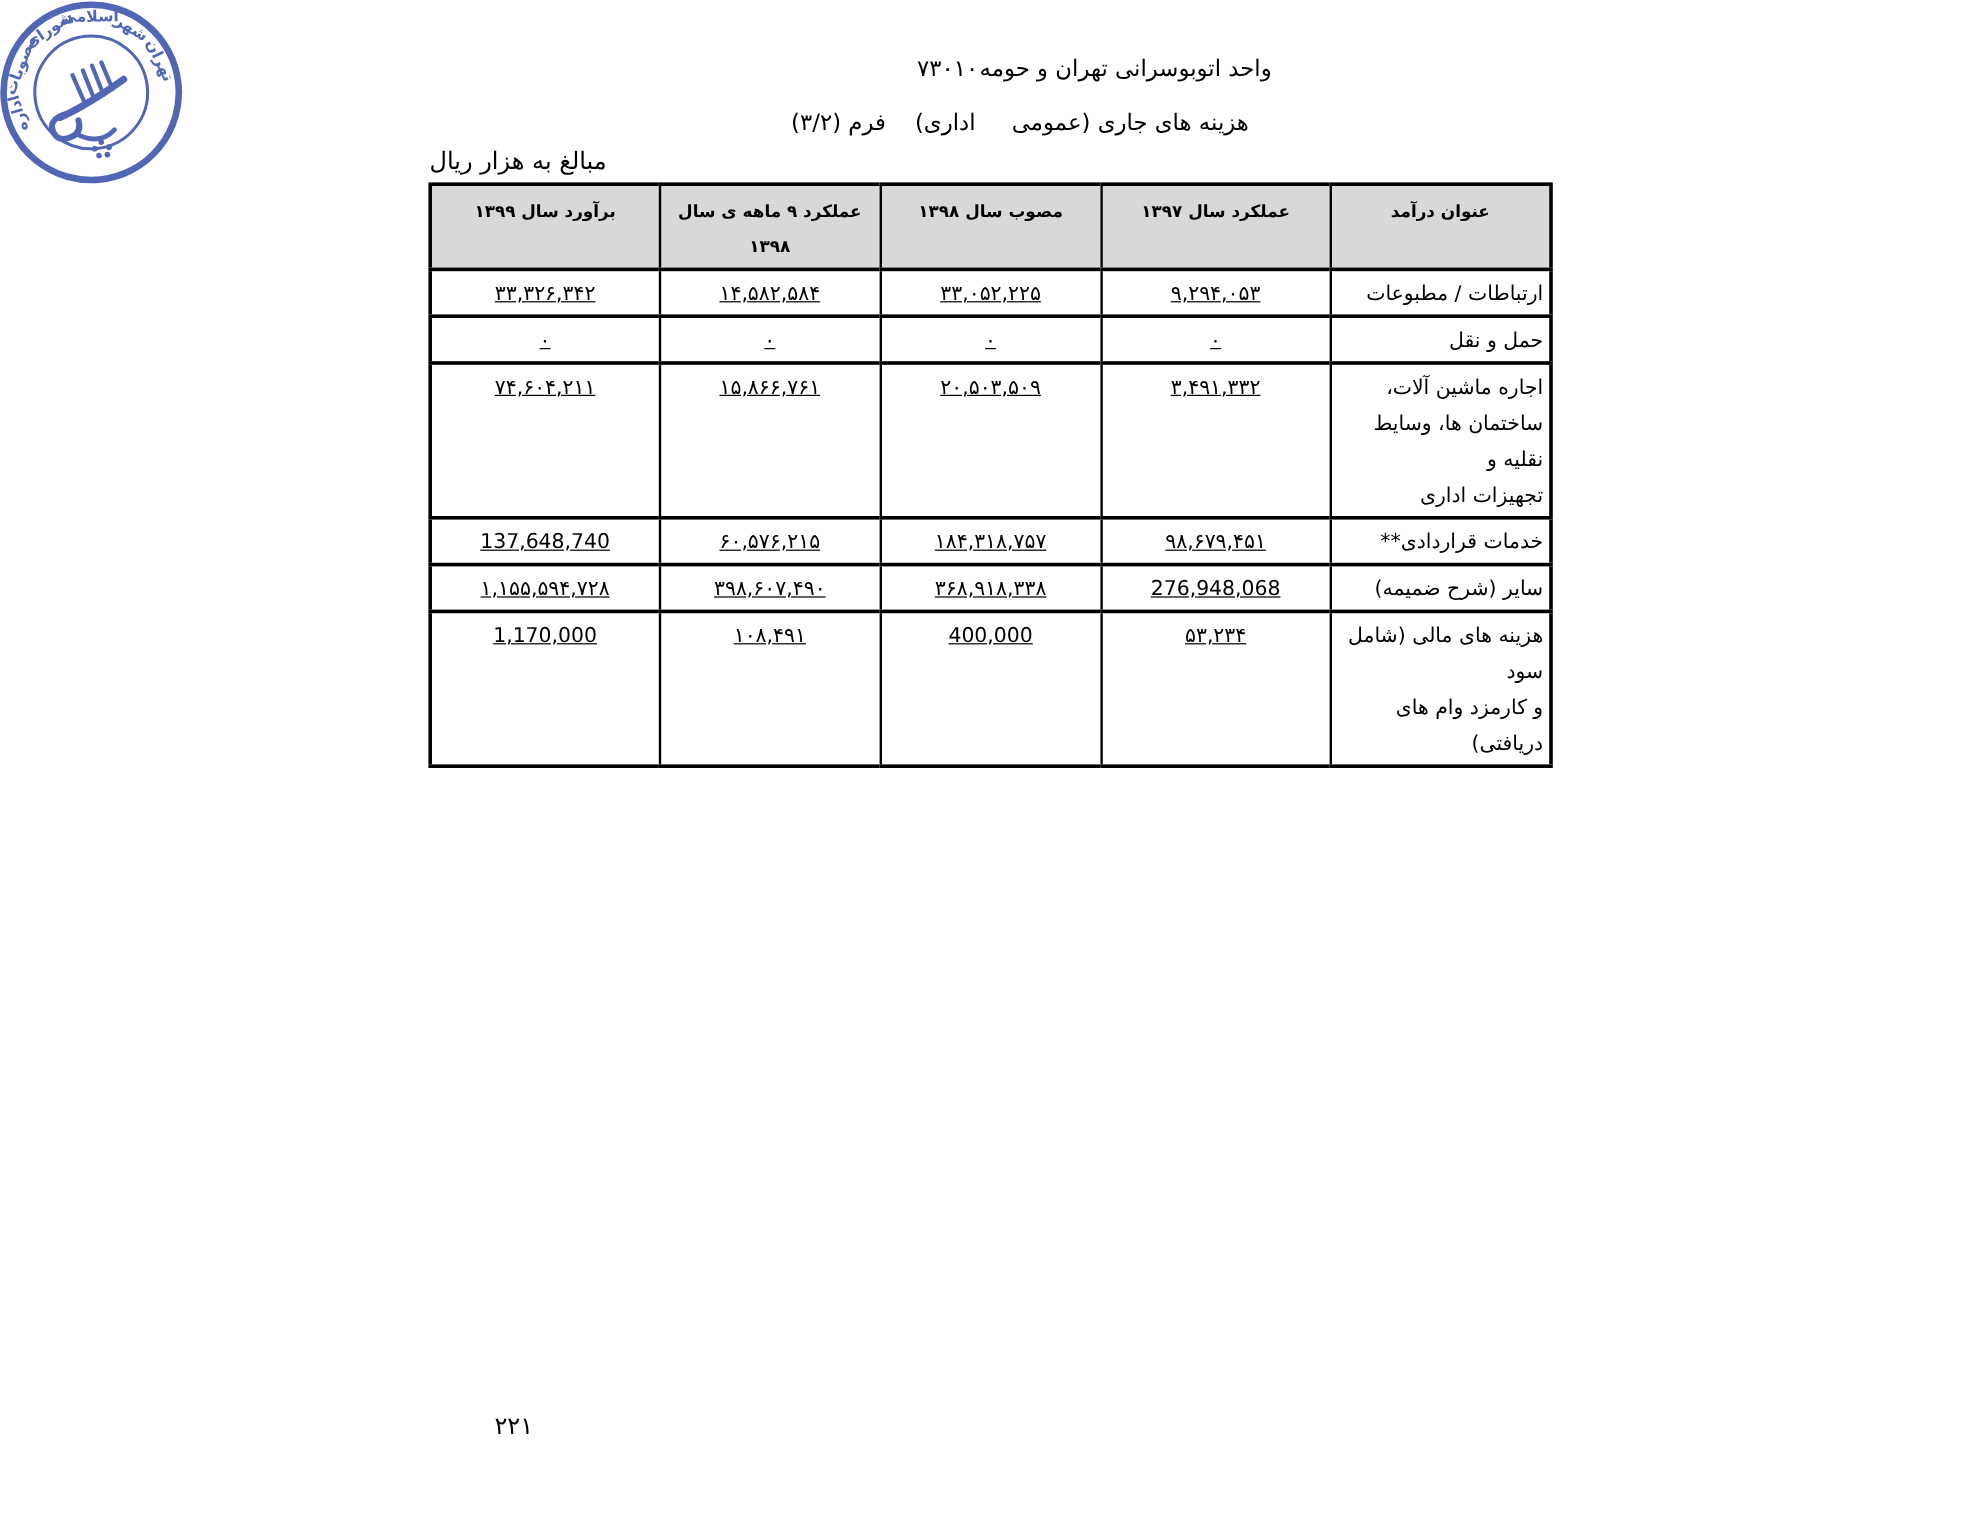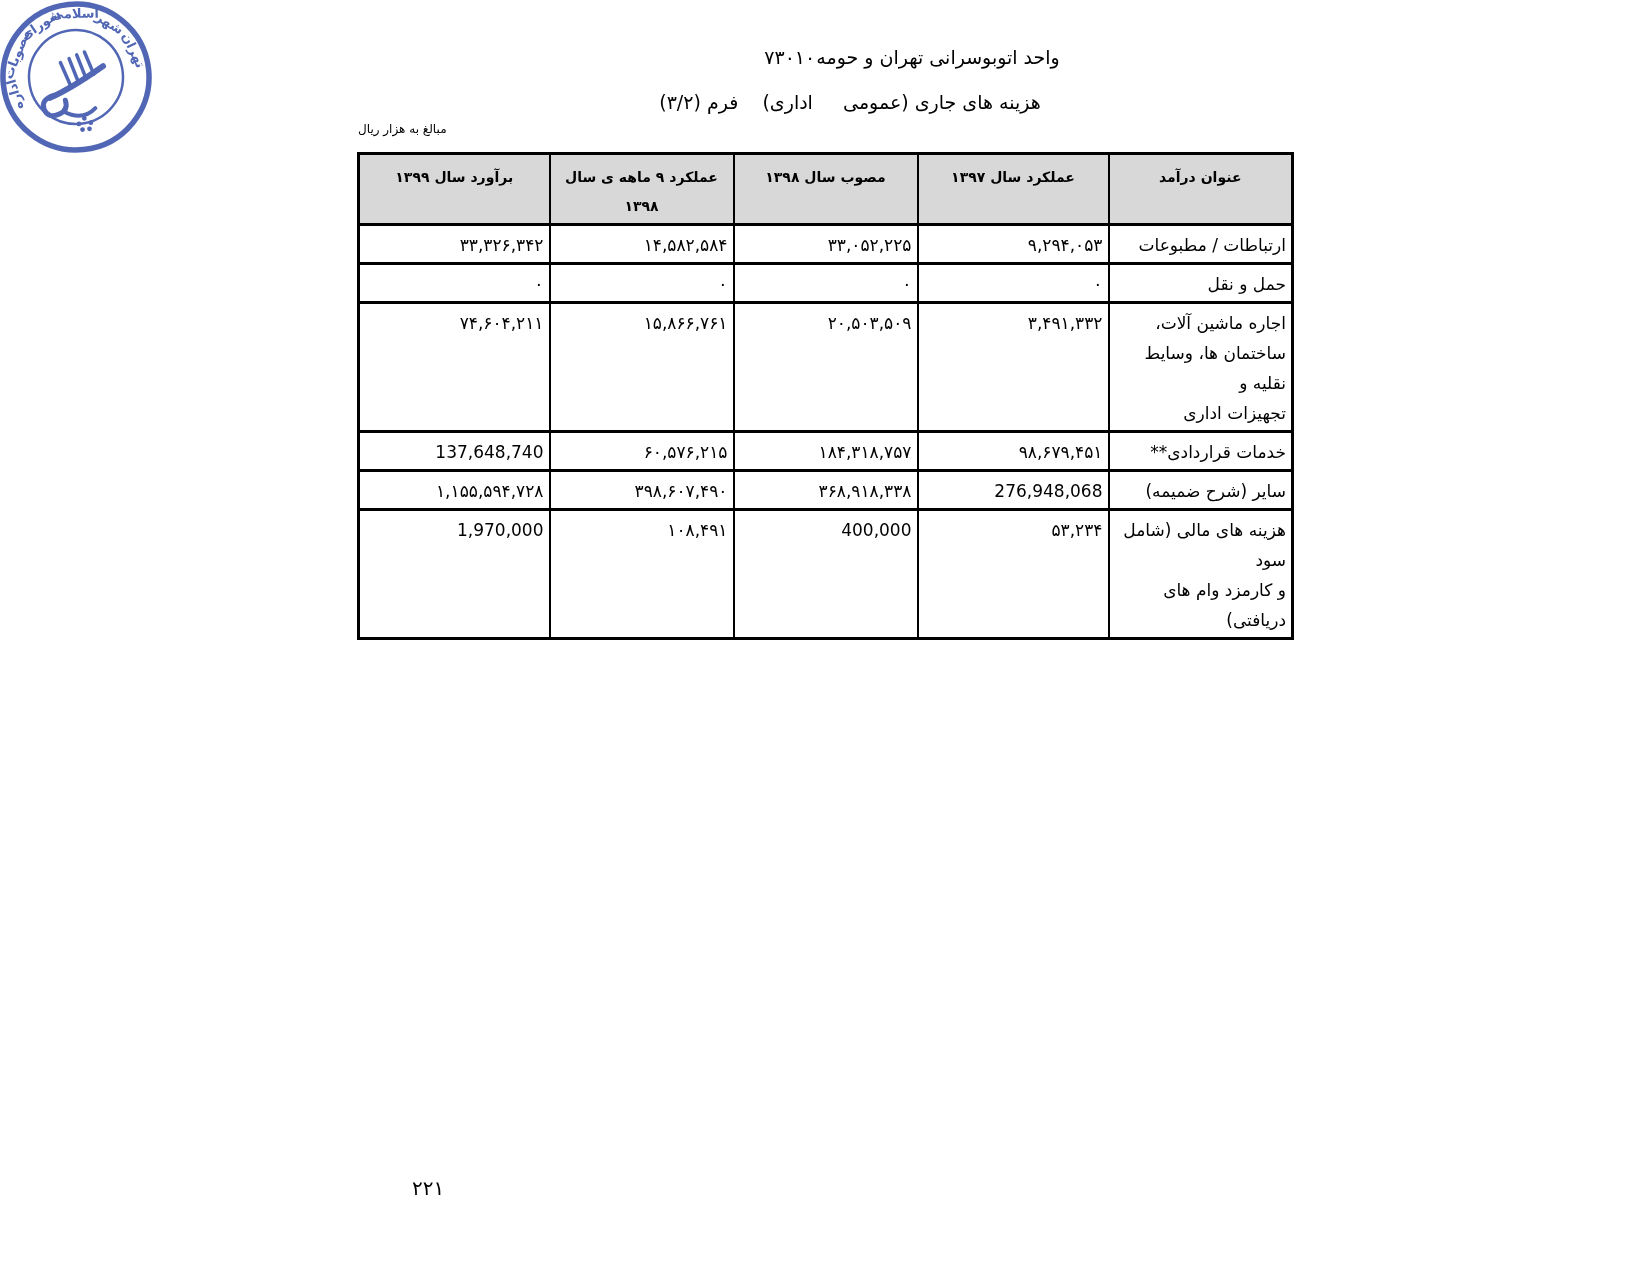--- a/index.html
+++ b/index.html
@@ -13,40 +13,40 @@
   .hdr1{
     position:absolute;top:46px;left:912px;transform:translateX(-50%);
     display:flex;align-items:baseline;gap:1px;font-size:19px;white-space:pre;
   }
   .hdr1 .org-name{direction:rtl;unicode-bidi:isolate;}
   .hdr2{
     position:absolute;top:91px;left:850px;transform:translateX(-50%);
     direction:rtl;font-size:19px;white-space:pre;
   }
   .note{
-    position:absolute;top:122px;left:358px;direction:rtl;font-size:12px;
+    position:absolute;top:122px;left:358px;direction:rtl;font-size:20px;
   }
   
   table.budget{
     position:absolute;top:152px;left:357px;width:934px;
     border-collapse:collapse;direction:rtl;table-layout:fixed;
     border:3px solid #000;
   }
   table.budget th,table.budget td{
     border:2px solid #000;border-top-width:3px;border-bottom-width:3px;
     vertical-align:top;white-space:pre-line;overflow:hidden;
   }
   table.budget th{
     background:#d8d8d8;font-weight:bold;font-size:14px;text-align:center;
     padding:8px 4px 2px;line-height:29px;
   }
   table.budget td{
     font-size:17px;padding:4px 5px 2px;line-height:30px;background:#fff;
   }
-  td.num{text-align:right;}
+  td.num{text-align:center;text-decoration:underline;}
   td.ttl{text-align:right;}
   thead tr{height:70px;}
   tbody tr:nth-child(1){height:38px;}
   tbody tr:nth-child(2){height:38px;}
   tbody tr:nth-child(3){height:97px;}
   tbody tr:nth-child(4){height:37px;}
   tbody tr:nth-child(5){height:36px;}
   tbody tr:nth-child(6){height:70px;}
   
   .pageno{position:absolute;top:1176px;left:412px;font-size:20px;}
@@ -151,20 +151,20 @@
         <td class="num">۳۶۸,۹۱۸,۳۳۸</td>
         <td class="num">۳۹۸,۶۰۷,۴۹۰</td>
         <td class="num">۱,۱۵۵,۵۹۴,۷۲۸</td>
       </tr>
       <tr>
         <td class="ttl">هزینه های مالی (شامل سود
 و کارمزد وام های دریافتی)</td>
         <td class="num">۵۳,۲۳۴</td>
         <td class="num">400,000</td>
         <td class="num">۱۰۸,۴۹۱</td>
-        <td class="num">1,970,000</td>
+        <td class="num">1,170,000</td>
       </tr>
     </tbody>
   </table>
 
   <div class="pageno">۲۲۱</div>
 
 </div>
 
 </body></html>

